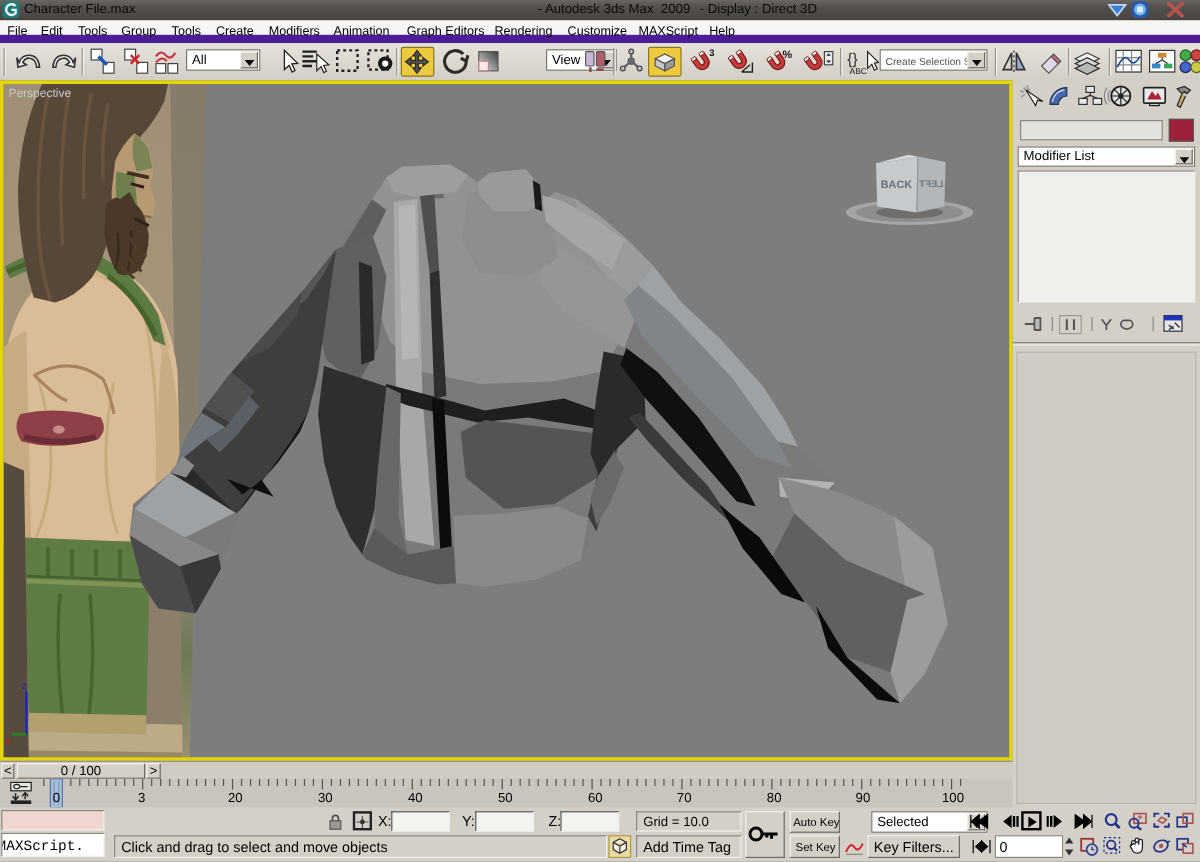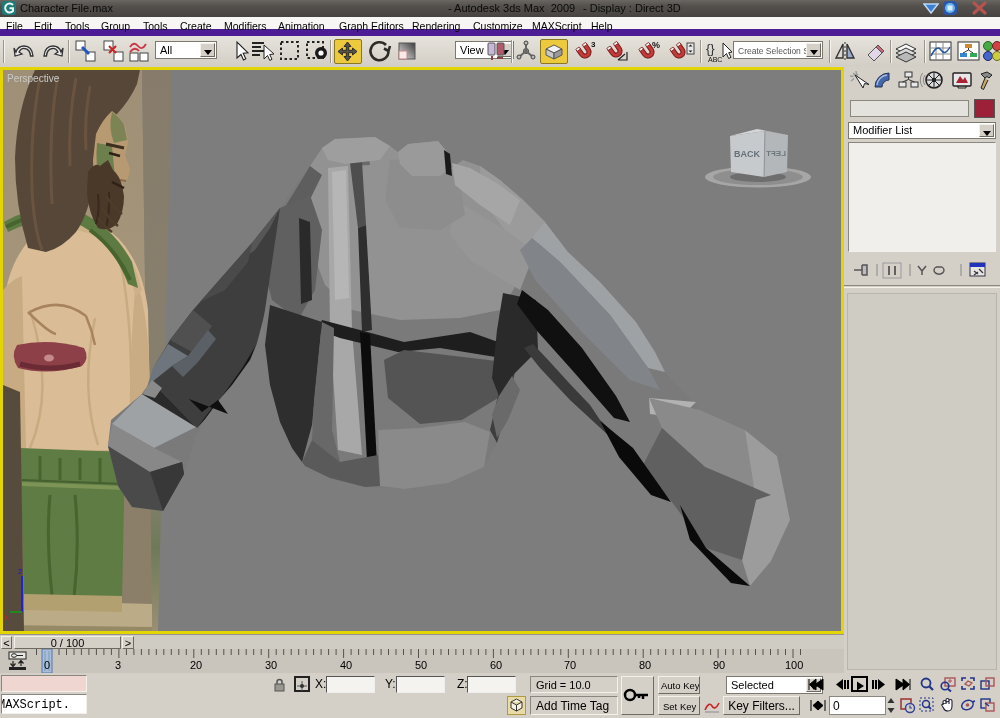--- a/index.html
+++ b/index.html
@@ -651,20 +651,23 @@
         <circle cx="6" cy="6" r="2" fill="#333"></circle>
       </svg>
   </div>
   <div class="abs f12" style="left:315px;top:4px;">X:</div>
   <div class="abs" style="left:326px;top:3px;width:49px;height:17px;background:#f4f3f0;border:1px solid #555;border-bottom-color:#eee;border-right-color:#eee;"></div>
   <div class="abs f12" style="left:385px;top:4px;">Y:</div>
   <div class="abs" style="left:396px;top:3px;width:49px;height:17px;background:#f4f3f0;border:1px solid #555;border-bottom-color:#eee;border-right-color:#eee;"></div>
   <div class="abs f12" style="left:457px;top:4px;">Z:</div>
   <div class="abs" style="left:467px;top:3px;width:49px;height:17px;background:#f4f3f0;border:1px solid #555;border-bottom-color:#eee;border-right-color:#eee;"></div>
 
+  <div class="sunken abs f12" style="left:95px;top:23px;width:411px;height:19px;">
+      <span style="position:absolute;left:5px;top:2px;">Click and drag to select and move objects</span>
+    </div>
   <div class="abs" style="left:507px;top:23px;width:19px;height:19px;background:#e8dba8;border:1px solid #b09a40;">
     <svg width="17" height="17">
         <path d="M8.5 2 L14 5 L14 11 L8.5 14 L3 11 L3 5 Z M3 5 L8.5 8 L14 5 M8.5 8 L8.5 14" fill="#f5f0e0" stroke="#333" fill-rule="evenodd"></path>
       </svg>
   </div>
 
   <div class="sunken abs f11" style="left:530px;top:3px;width:88px;height:17px;">
       <span style="position:absolute;left:5px;top:2px;">Grid = 10.0</span>
     </div>
   <div class="sunken abs f12" style="left:530px;top:23px;width:88px;height:19px;">

